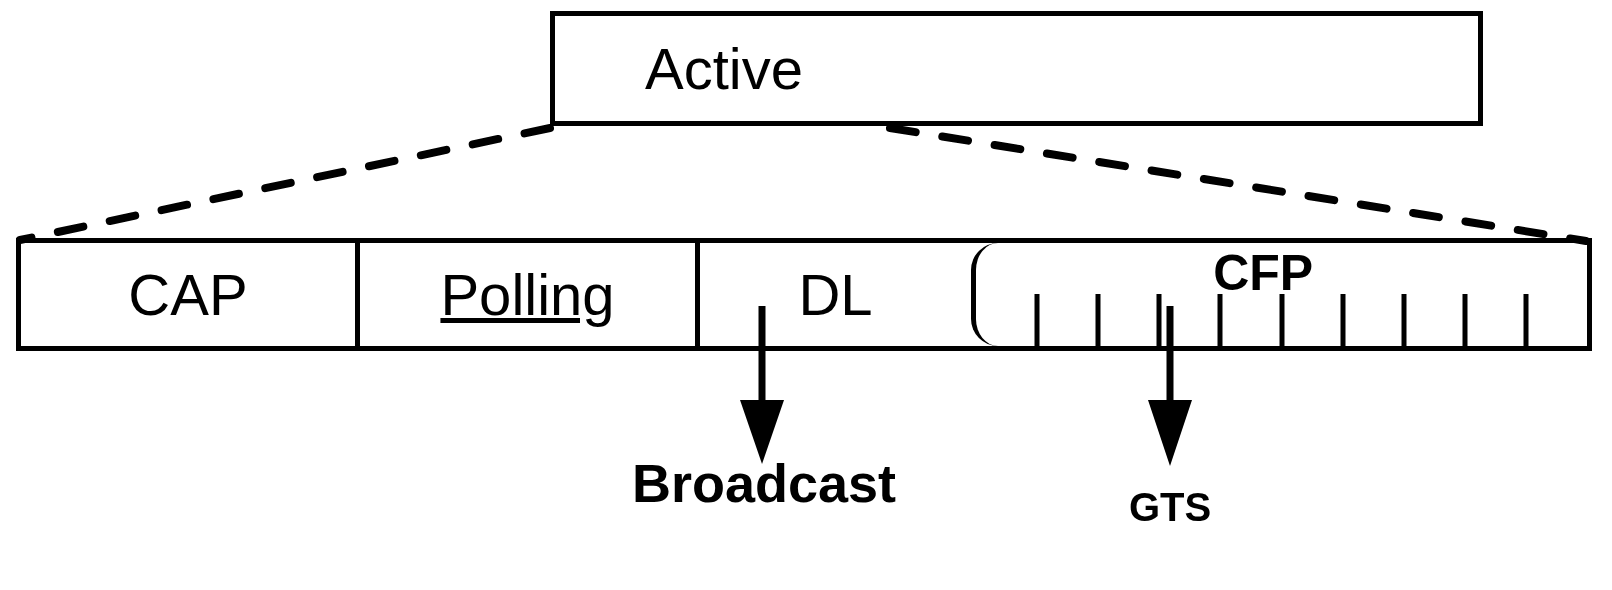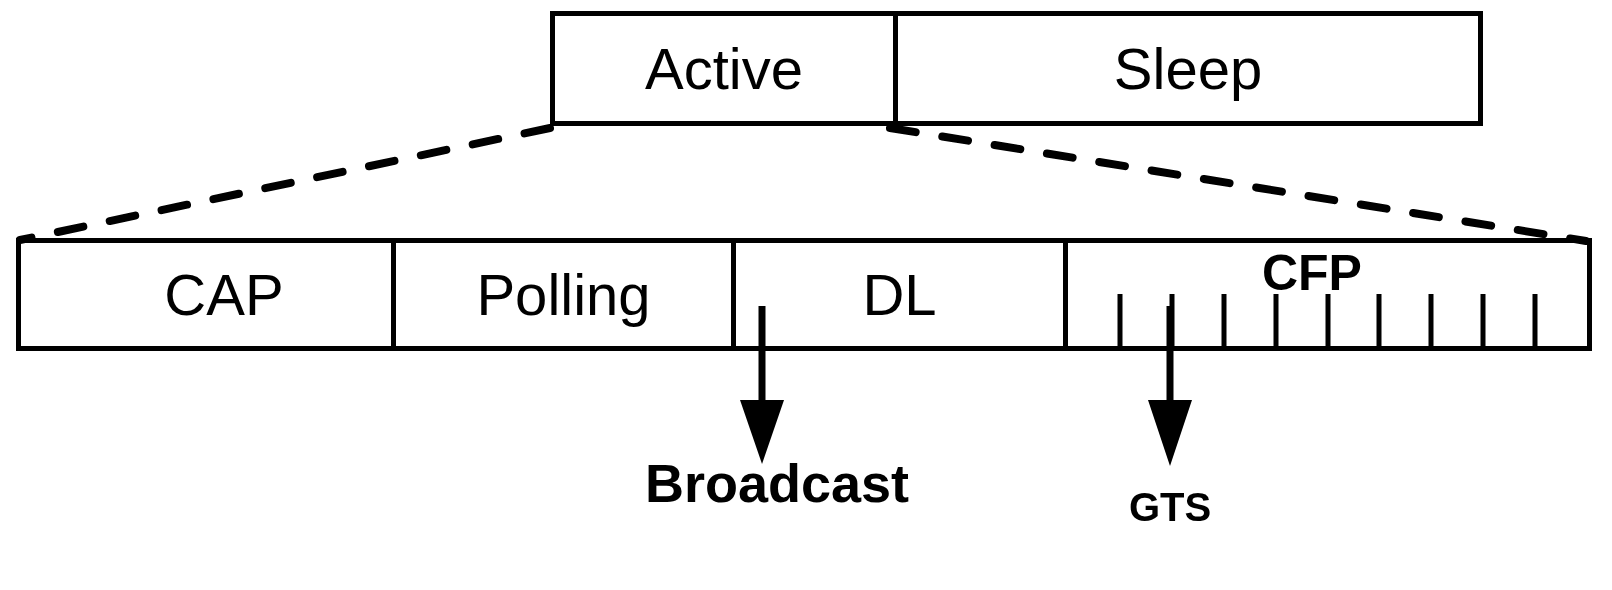--- a/index.html
+++ b/index.html
@@ -5,44 +5,44 @@
   :root{ --ink:#000000; --bg:#ffffff; }
   html,body{ margin:0; padding:0; background:var(--bg); }
   .canvas{
     position:relative; width:1612px; height:590px; background:var(--bg);
     font-family:"Liberation Sans","DejaVu Sans",sans-serif; color:var(--ink);
     overflow:hidden;
   }
   .overlay{ position:absolute; left:0; top:0; width:1612px; height:590px; z-index:3; pointer-events:none; }
   .row{ position:absolute; display:flex; box-sizing:border-box; border:5px solid var(--ink); background:var(--bg); z-index:2; }
   .toprow{ left:550px; top:11px; width:933px; height:115px; }
-  .bottomrow{ left:16px; top:238px; width:1576px; height:113px;padding-left:36px; }
+  .bottomrow{ left:16px; top:238px; width:1576px; height:113px; }
   .cell{
     position:relative; display:flex; align-items:center; justify-content:center;
     box-sizing:border-box; height:100%;
   }
   .cell + .cell{ border-left:5px solid var(--ink); }
   .cell-active{ width:338px; }
   .cell-sleep{ flex:1; }
   .cell-cap{ width:334px; }
-  .cell-polling{ width:340px; }
-  .cell-dl{ width:332px; }
-  .cell-cfp{ flex:1; }
+  .cell-polling{ width:340px;text-decoration:underline; }
+  .cell-dl{ width:276px; }
+  .cell-cfp{ flex:1;border-radius:27px; }
   .boxlabel{ font-size:58px; line-height:1; white-space:nowrap; }
   .cfp-label{
     position:absolute; top:5px; left:47%; transform:translateX(-50%);
     font-size:50px; font-weight:bold; line-height:1; white-space:nowrap;
   }
   .cfp-ticks{ position:absolute; left:0; right:0; bottom:0; top:0; }
   .tick{
     position:absolute; bottom:0; width:5px; height:52px; background:var(--ink);
     transform:translateX(-50%);
   }
   .freelabel{ position:absolute; z-index:4; font-weight:bold; text-align:center; }
-  .broadcast-label{ left:597px; top:450px; width:360px; font-size:54px; line-height:66px; }
+  .broadcast-label{ left:584px; top:450px; width:360px; font-size:54px; line-height:66px; }
   .gts-label{ left:1070px; top:487px; width:200px; font-size:40px; line-height:1; }
 </style>
 </head>
 <body>
 
 <div class="canvas">
 
   <svg class="overlay" viewBox="0 0 1612 590" xmlns="http://www.w3.org/2000/svg">
     <line x1="550" y1="128" x2="20" y2="240" stroke="#000" stroke-width="8" stroke-linecap="round" stroke-dasharray="26 27"></line>
     <line x1="890" y1="128" x2="1586" y2="241" stroke="#000" stroke-width="8" stroke-linecap="round" stroke-dasharray="26 27"></line>
@@ -52,23 +52,20 @@
     </g>
     <g>
       <line x1="1170" y1="306" x2="1170" y2="406" stroke="#000" stroke-width="7"></line>
       <polygon points="1148,400 1192,400 1170,466" fill="#000"></polygon>
     </g>
   </svg>
 
   <div class="row toprow">
     <div class="cell cell-active">
       <span class="boxlabel">Active</span>
-    </div>
-    <div class="cell cell-sleep">
-      <span class="boxlabel">Sleep</span>
     </div>
   </div>
 
   <div class="row bottomrow">
     <div class="cell cell-cap">
       <span class="boxlabel">CAP</span>
     </div>
     <div class="cell cell-polling">
       <span class="boxlabel">Polling</span>
     </div>

